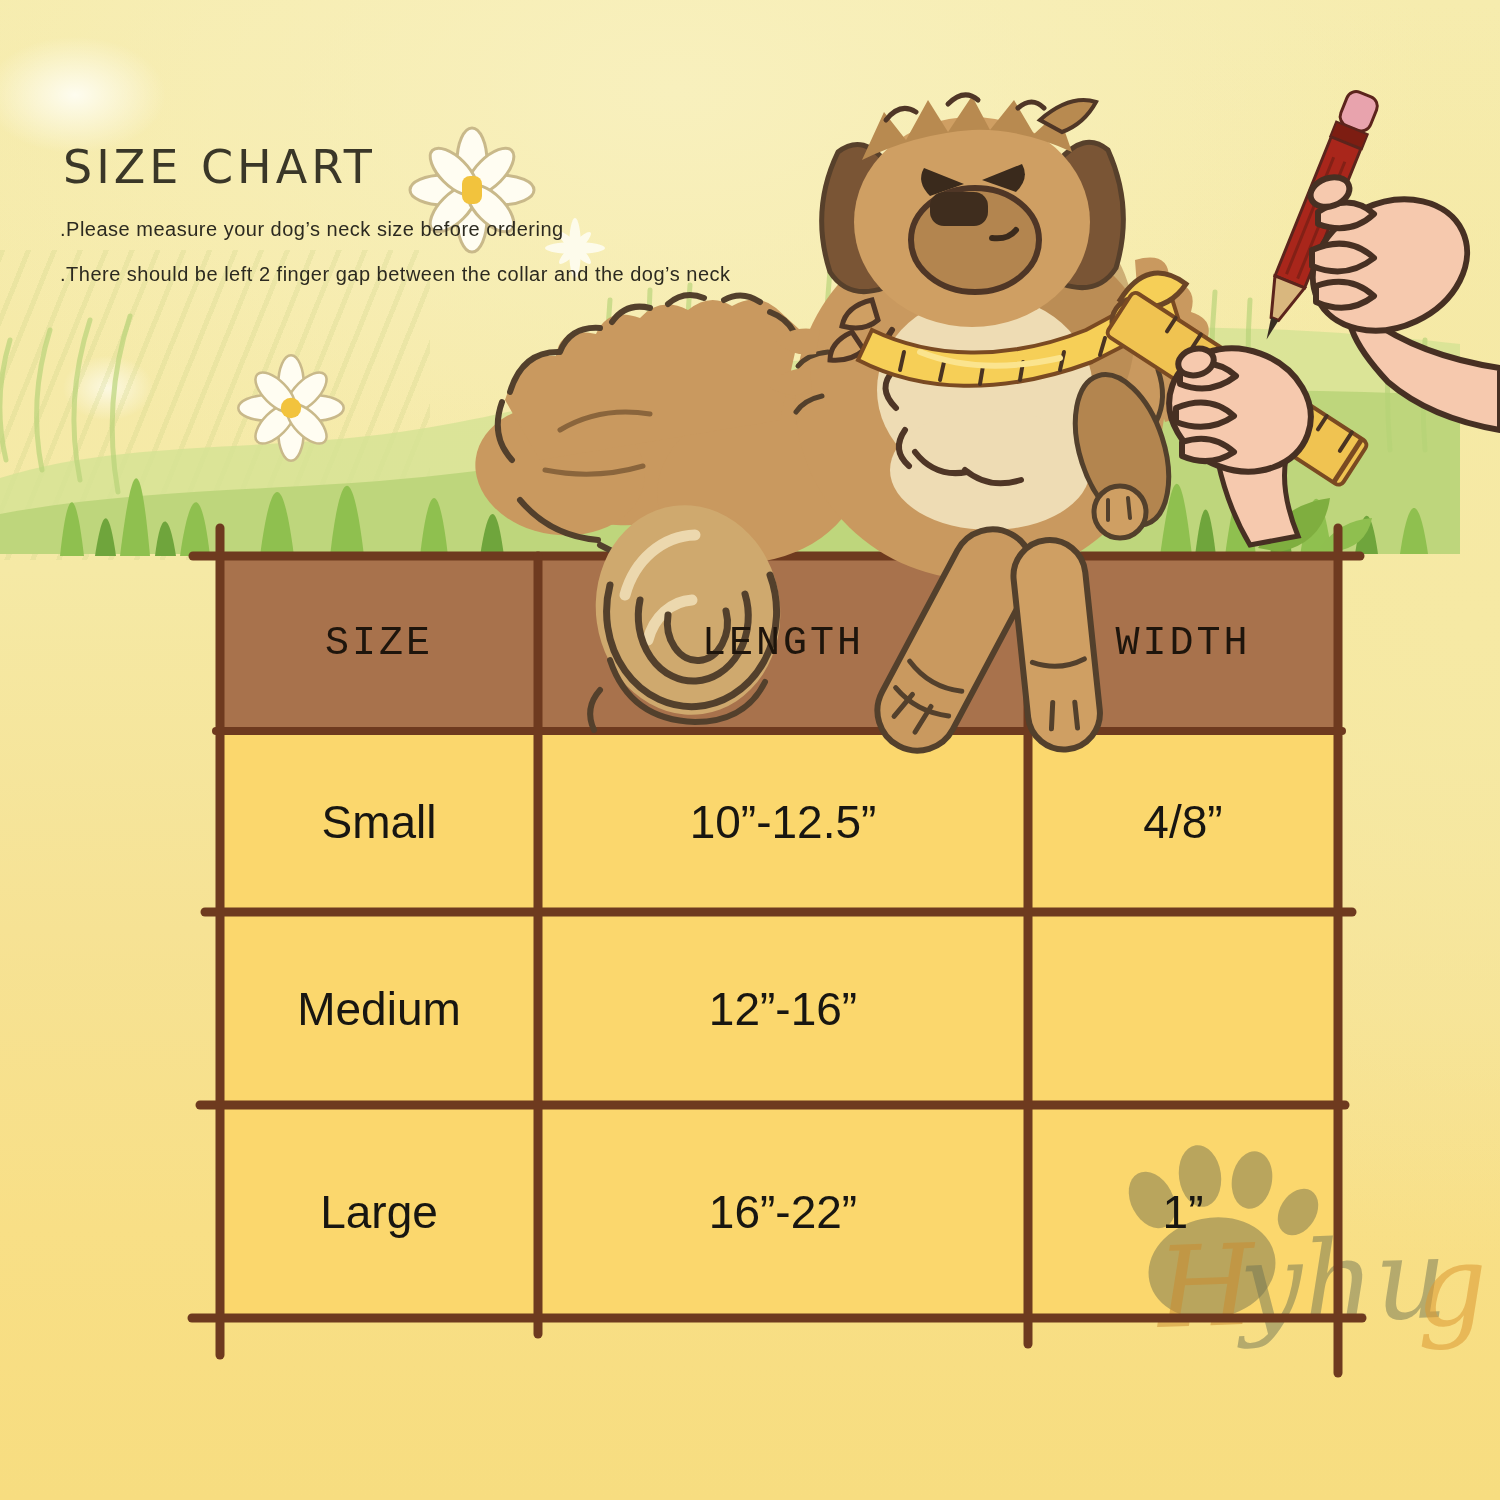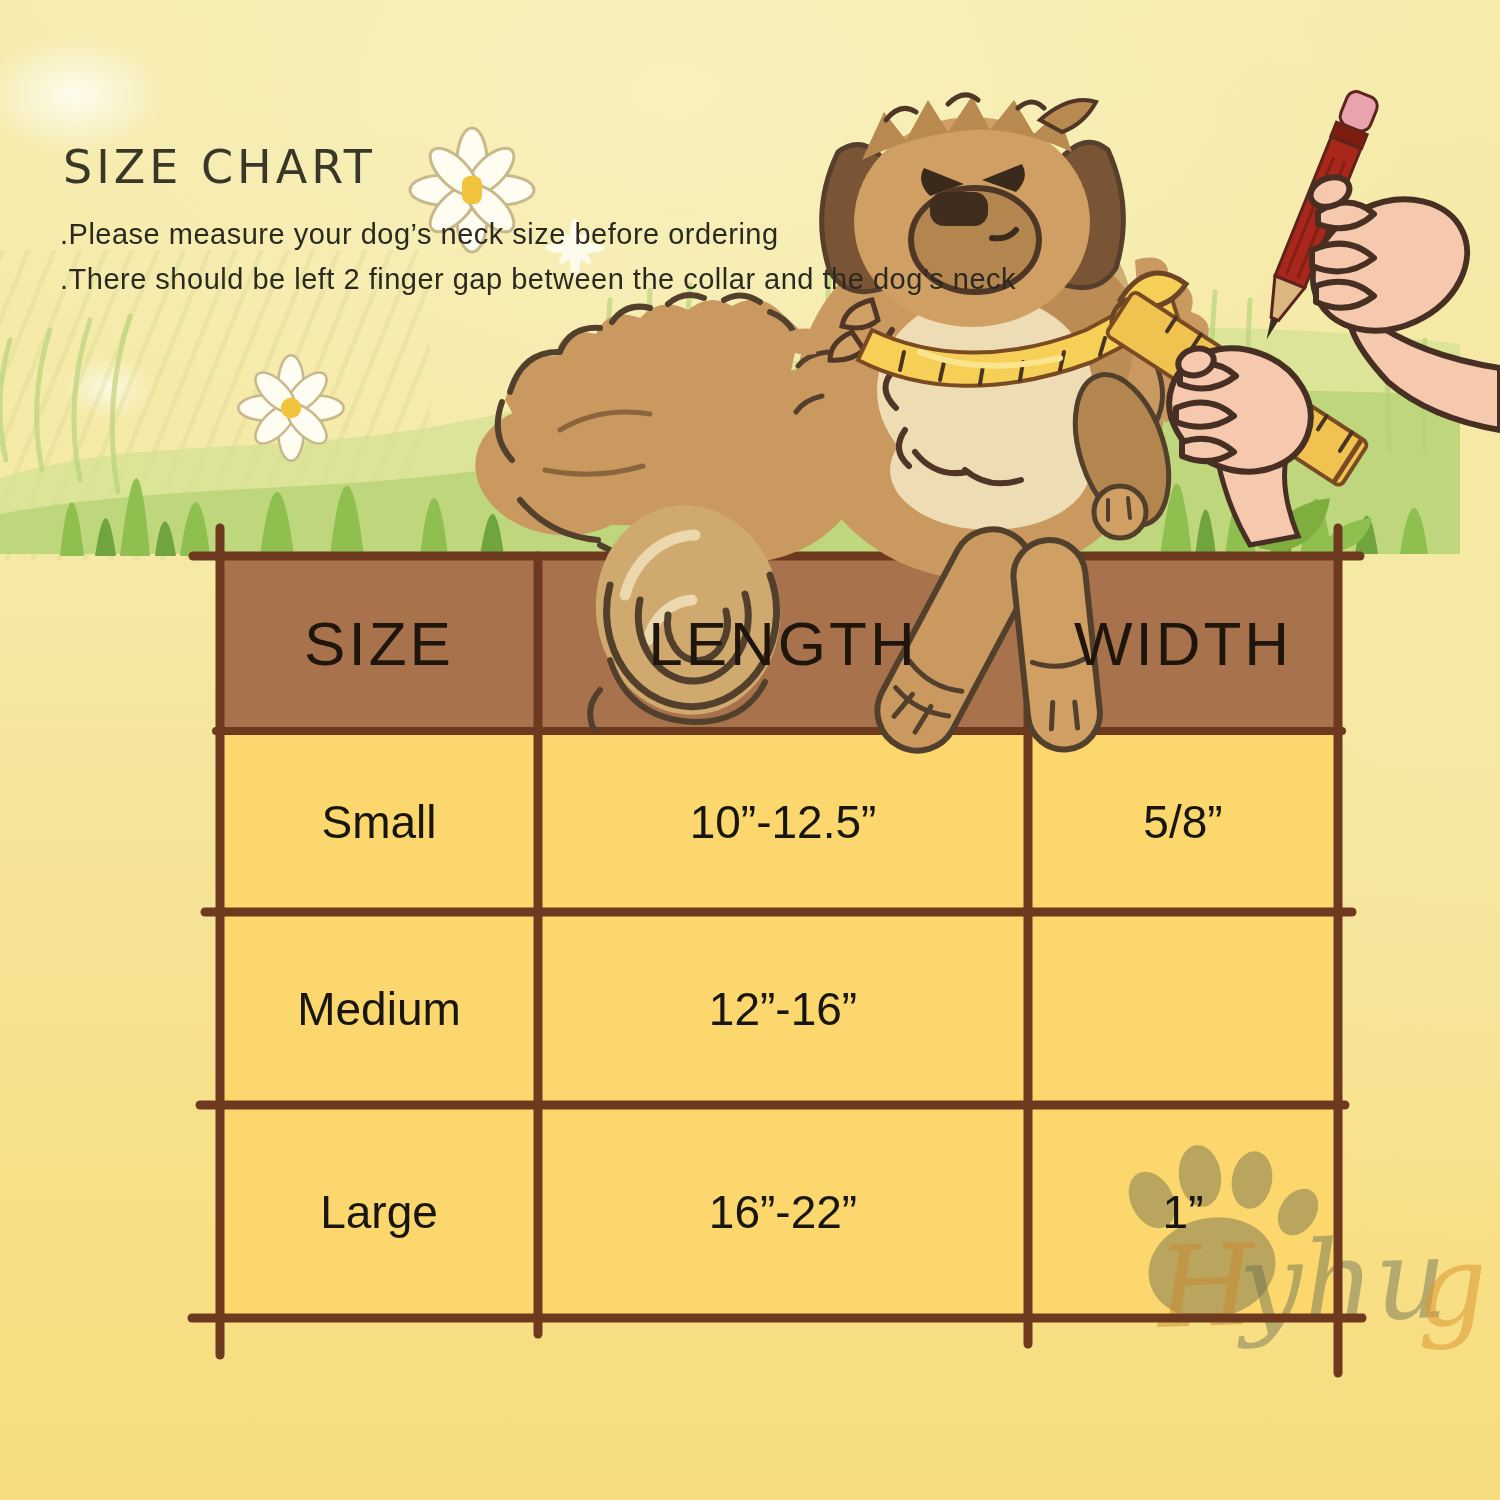--- a/index.html
+++ b/index.html
@@ -16,29 +16,29 @@
   .hatch{position:absolute;left:0;top:250px;width:430px;height:310px;pointer-events:none;
     background:repeating-linear-gradient(112deg, rgba(190,203,124,.20) 0 5px, rgba(190,203,124,0) 5px 24px);}
   svg.illus{position:absolute;left:0;top:0;}
   .page-title{
     position:absolute;left:63px;top:140px;margin:0;
     font-family:"DejaVu Sans",sans-serif;font-weight:500;
     font-size:46px;letter-spacing:4px;color:#3a3728;
   }
   .note{
     position:absolute;left:60px;margin:0;
-    font-size:29px;color:#2c2a20;letter-spacing:.5px;white-space:nowrap;
+    font-size:20px;color:#2c2a20;letter-spacing:.5px;white-space:nowrap;
   }
   .note1{top:218px;}
   .note2{top:263px;}
   .tcell{
     position:absolute;display:flex;align-items:center;justify-content:center;
     text-align:center;color:#181611;
   }
-  .th{font-family:Liberation Sans, sans-serif;font-size:62px;letter-spacing:3px;color:#1e150c;}
+  .th{font-family:Liberation Mono, monospace;font-size:40px;letter-spacing:3px;color:#1e150c;}
   .td{font-size:46px;}
   
   .c1{left:220px;width:318px;} .c2{left:538px;width:490px;} .c3{left:1028px;width:310px;}
   .rh{top:556px;height:175px;} .r1{top:731px;height:181px;} .r2{top:912px;height:193px;} .r3{top:1105px;height:213px;}
 </style>
 </head>
 <body>
 
 <div class="stage">
 
@@ -330,21 +330,21 @@
   <h1 class="page-title">SIZE CHART</h1>
   <p class="note note1">.Please measure your dog’s neck size before ordering</p>
   <p class="note note2">.There should be left 2 finger gap between the collar and the dog’s neck</p>
 
   <div class="tcell th rh c1">SIZE</div>
   <div class="tcell th rh c2">LENGTH</div>
   <div class="tcell th rh c3">WIDTH</div>
 
   <div class="tcell td r1 c1">Small</div>
   <div class="tcell td r1 c2">10”-12.5”</div>
-  <div class="tcell td r1 c3">5/8”</div>
+  <div class="tcell td r1 c3">4/8”</div>
 
   <div class="tcell td r2 c1">Medium</div>
   <div class="tcell td r2 c2">12”-16”</div>
 
   <div class="tcell td r3 c1">Large</div>
   <div class="tcell td r3 c2">16”-22”</div>
   <div class="tcell td r3 c3">1”</div>
 
 </div>
 

